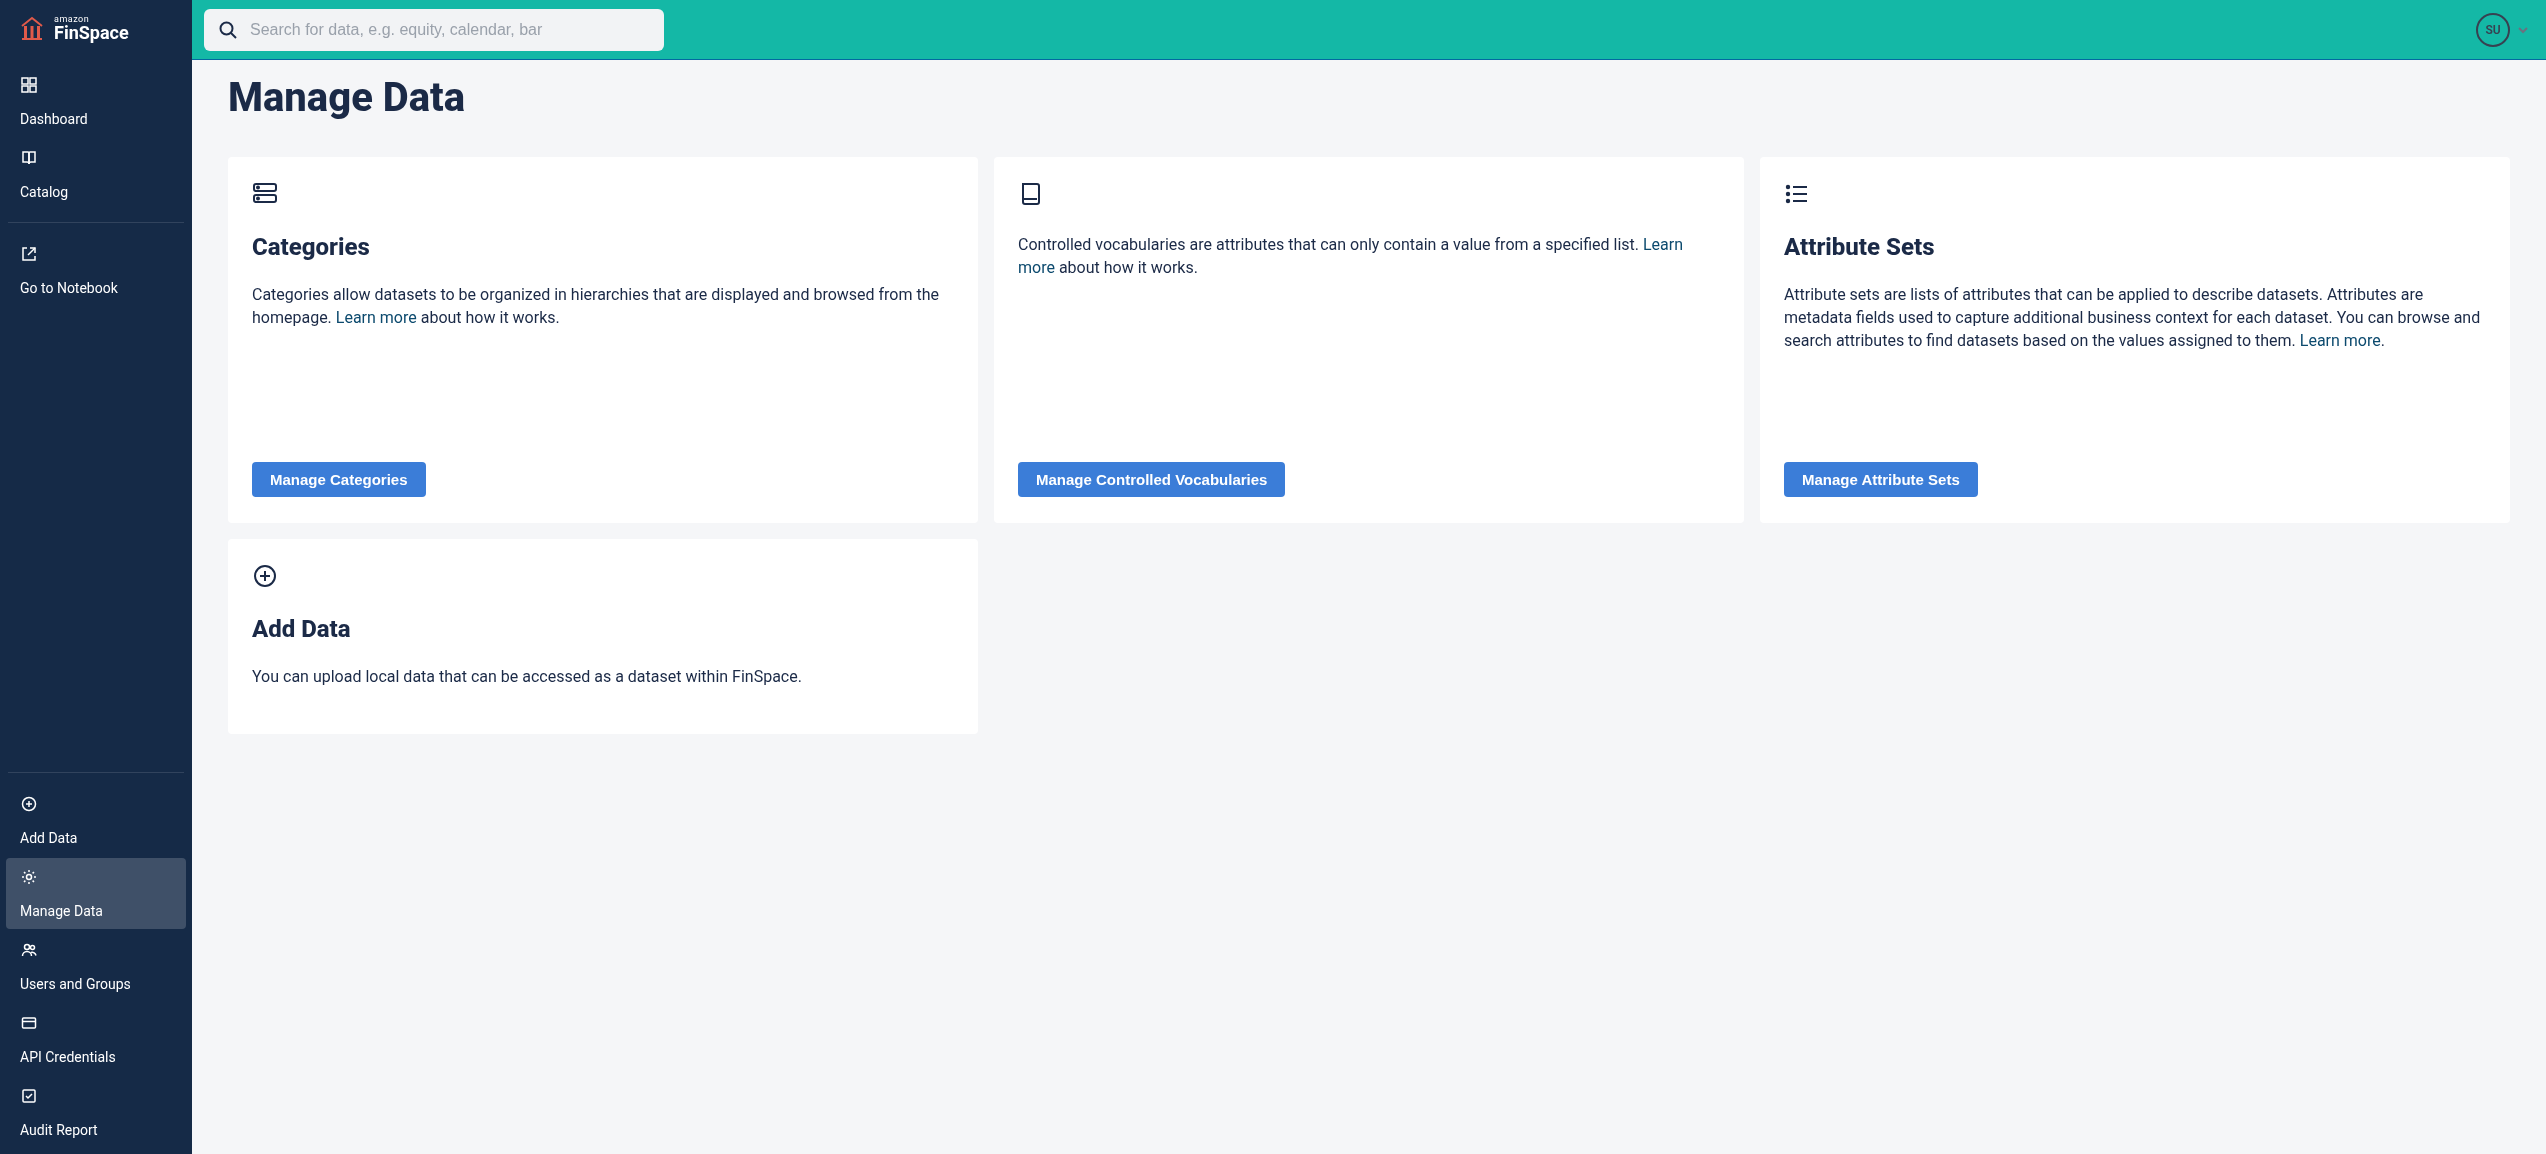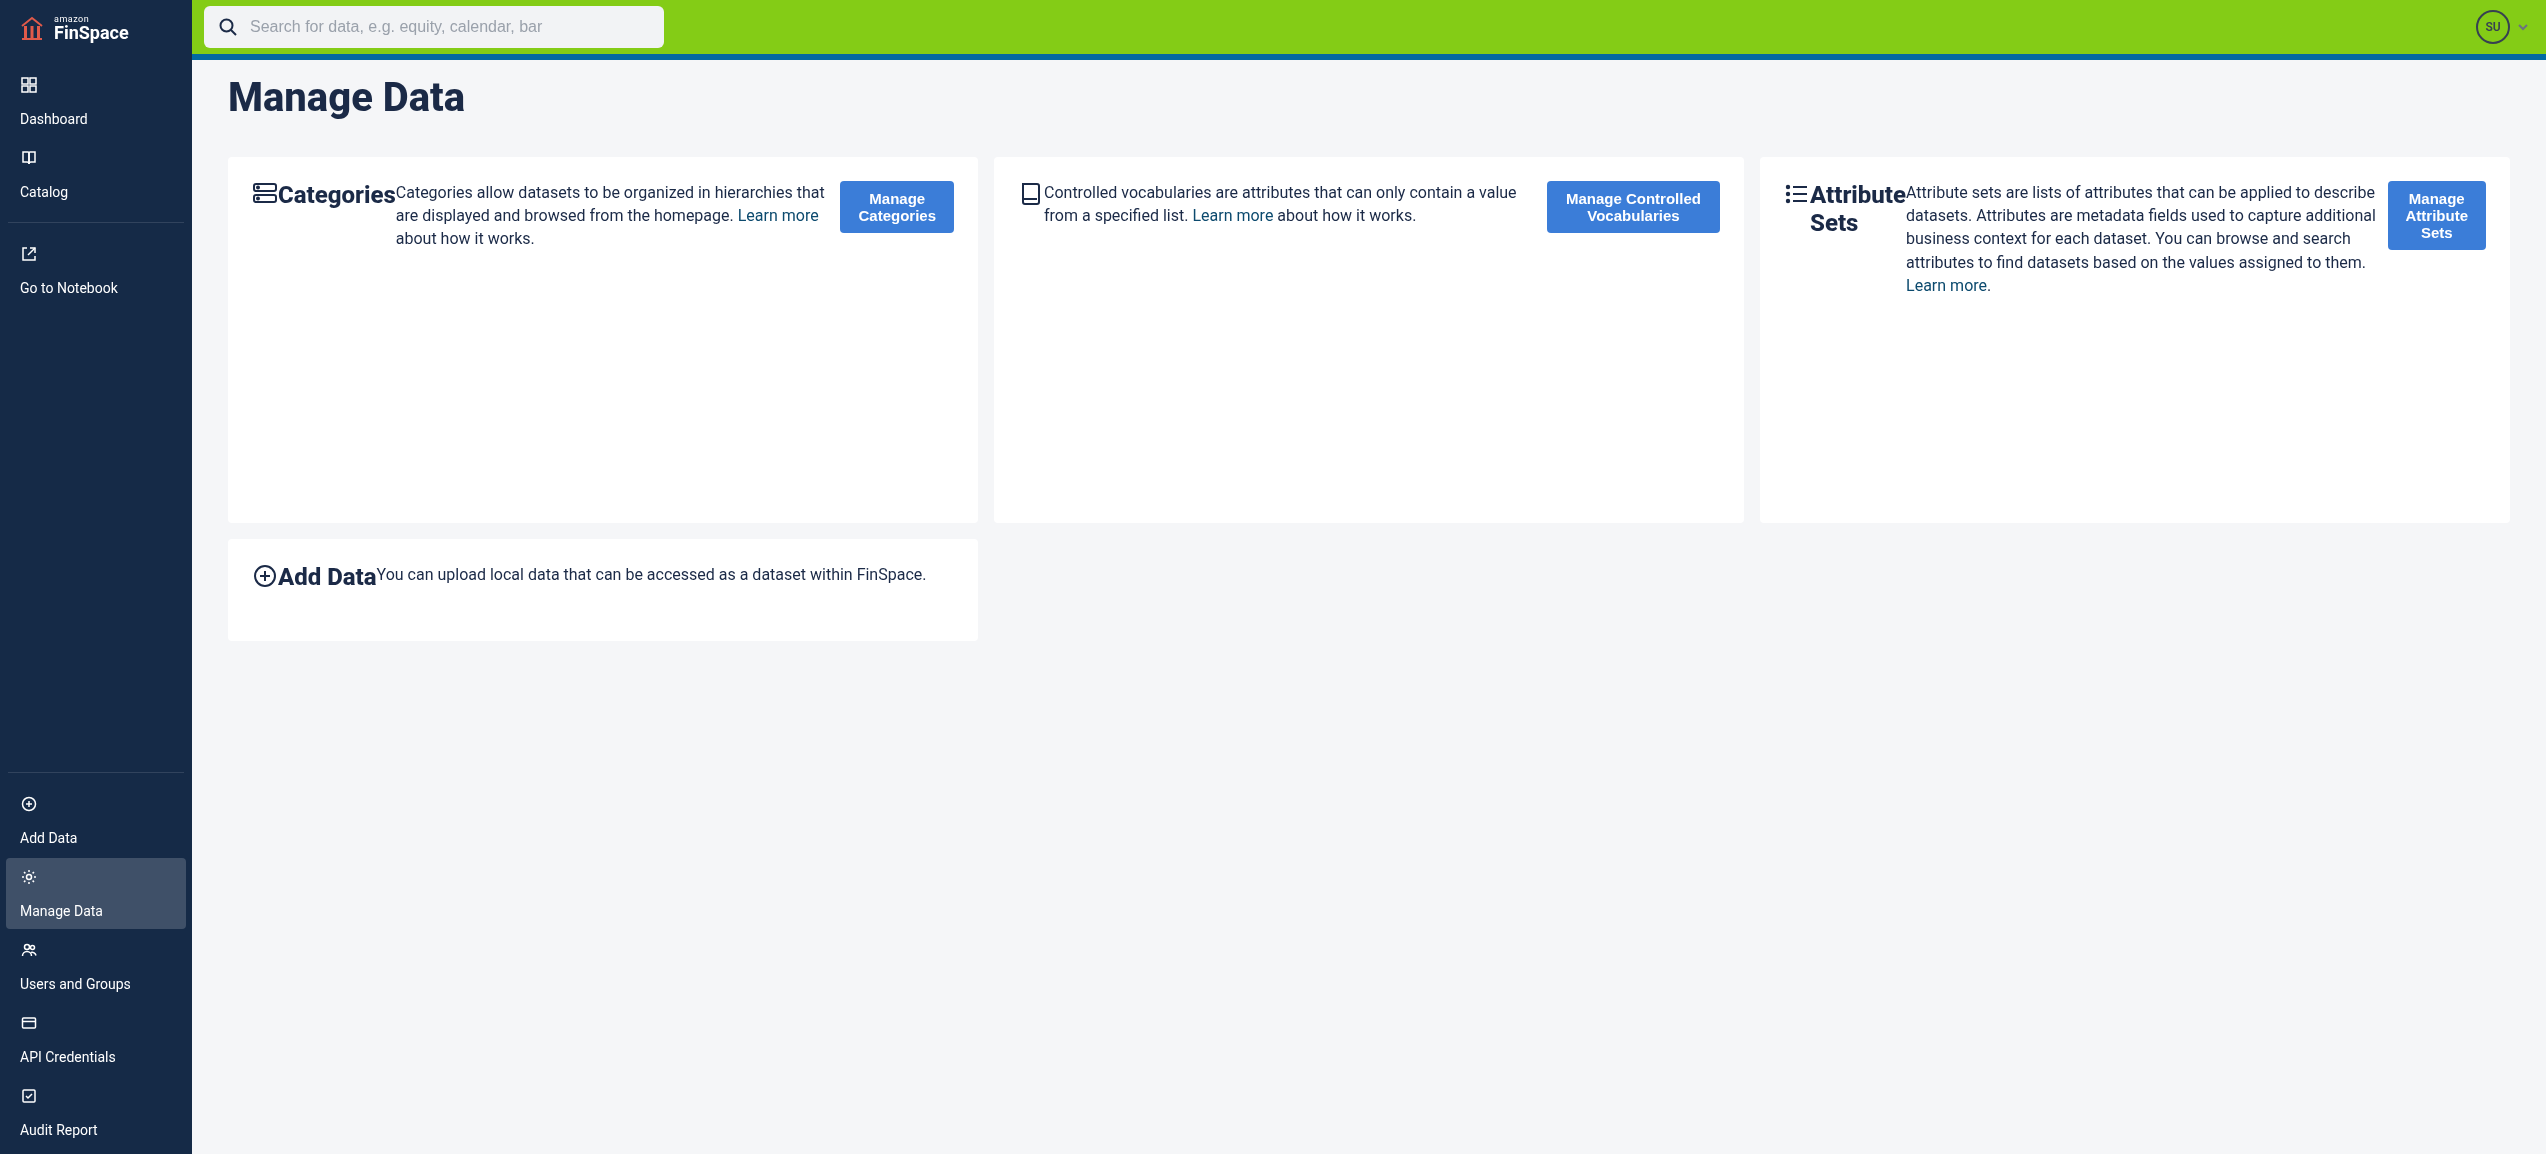--- a/index.html
+++ b/index.html
@@ -45,22 +45,22 @@
   flex-direction: column;
 }
 .nav-item.active { background: rgba(255,255,255,0.18); }
 .nav-item .nav-icon { width: 18px; height: 18px; flex-shrink: 0; display: flex; align-items: center; justify-content: center; }
 .nav-spacer { flex: 1; }
 
 
 .main { flex: 1; display: flex; flex-direction: column; background: #f5f6f8; }
 .topbar {
   height: 60px;
-  background: #84cc16;
-  border-bottom: 6px solid #0369a1;
+  background: #14b8a6;
+  border-bottom: 1px solid #0369a1;
   display: flex;
   align-items: center;
   padding: 0 16px 0 12px;
   gap: 12px;
 }
 .search-wrap {
   display: flex;
   align-items: center;
   background: #f2f3f5;
   border-radius: 6px;
@@ -111,22 +111,23 @@
 .cards {
   display: grid;
   grid-template-columns: repeat(3, 1fr);
   gap: 16px;
 }
 .card {
   background: #fff;
   border-radius: 4px;
   padding: 24px 24px 26px 24px;
   display: flex;
-  flex-direction: row;
+  flex-direction: column;
   min-height: 366px;
+  justify-content: center;
 }
 .card-icon { margin-bottom: 26px; color: #1b2a47; }
 .card-title {
   font-size: 24px;
   font-weight: 800;
   color: #1b2a47;
   margin-bottom: 22px;
 }
 .card-desc {
   font-size: 16px;

